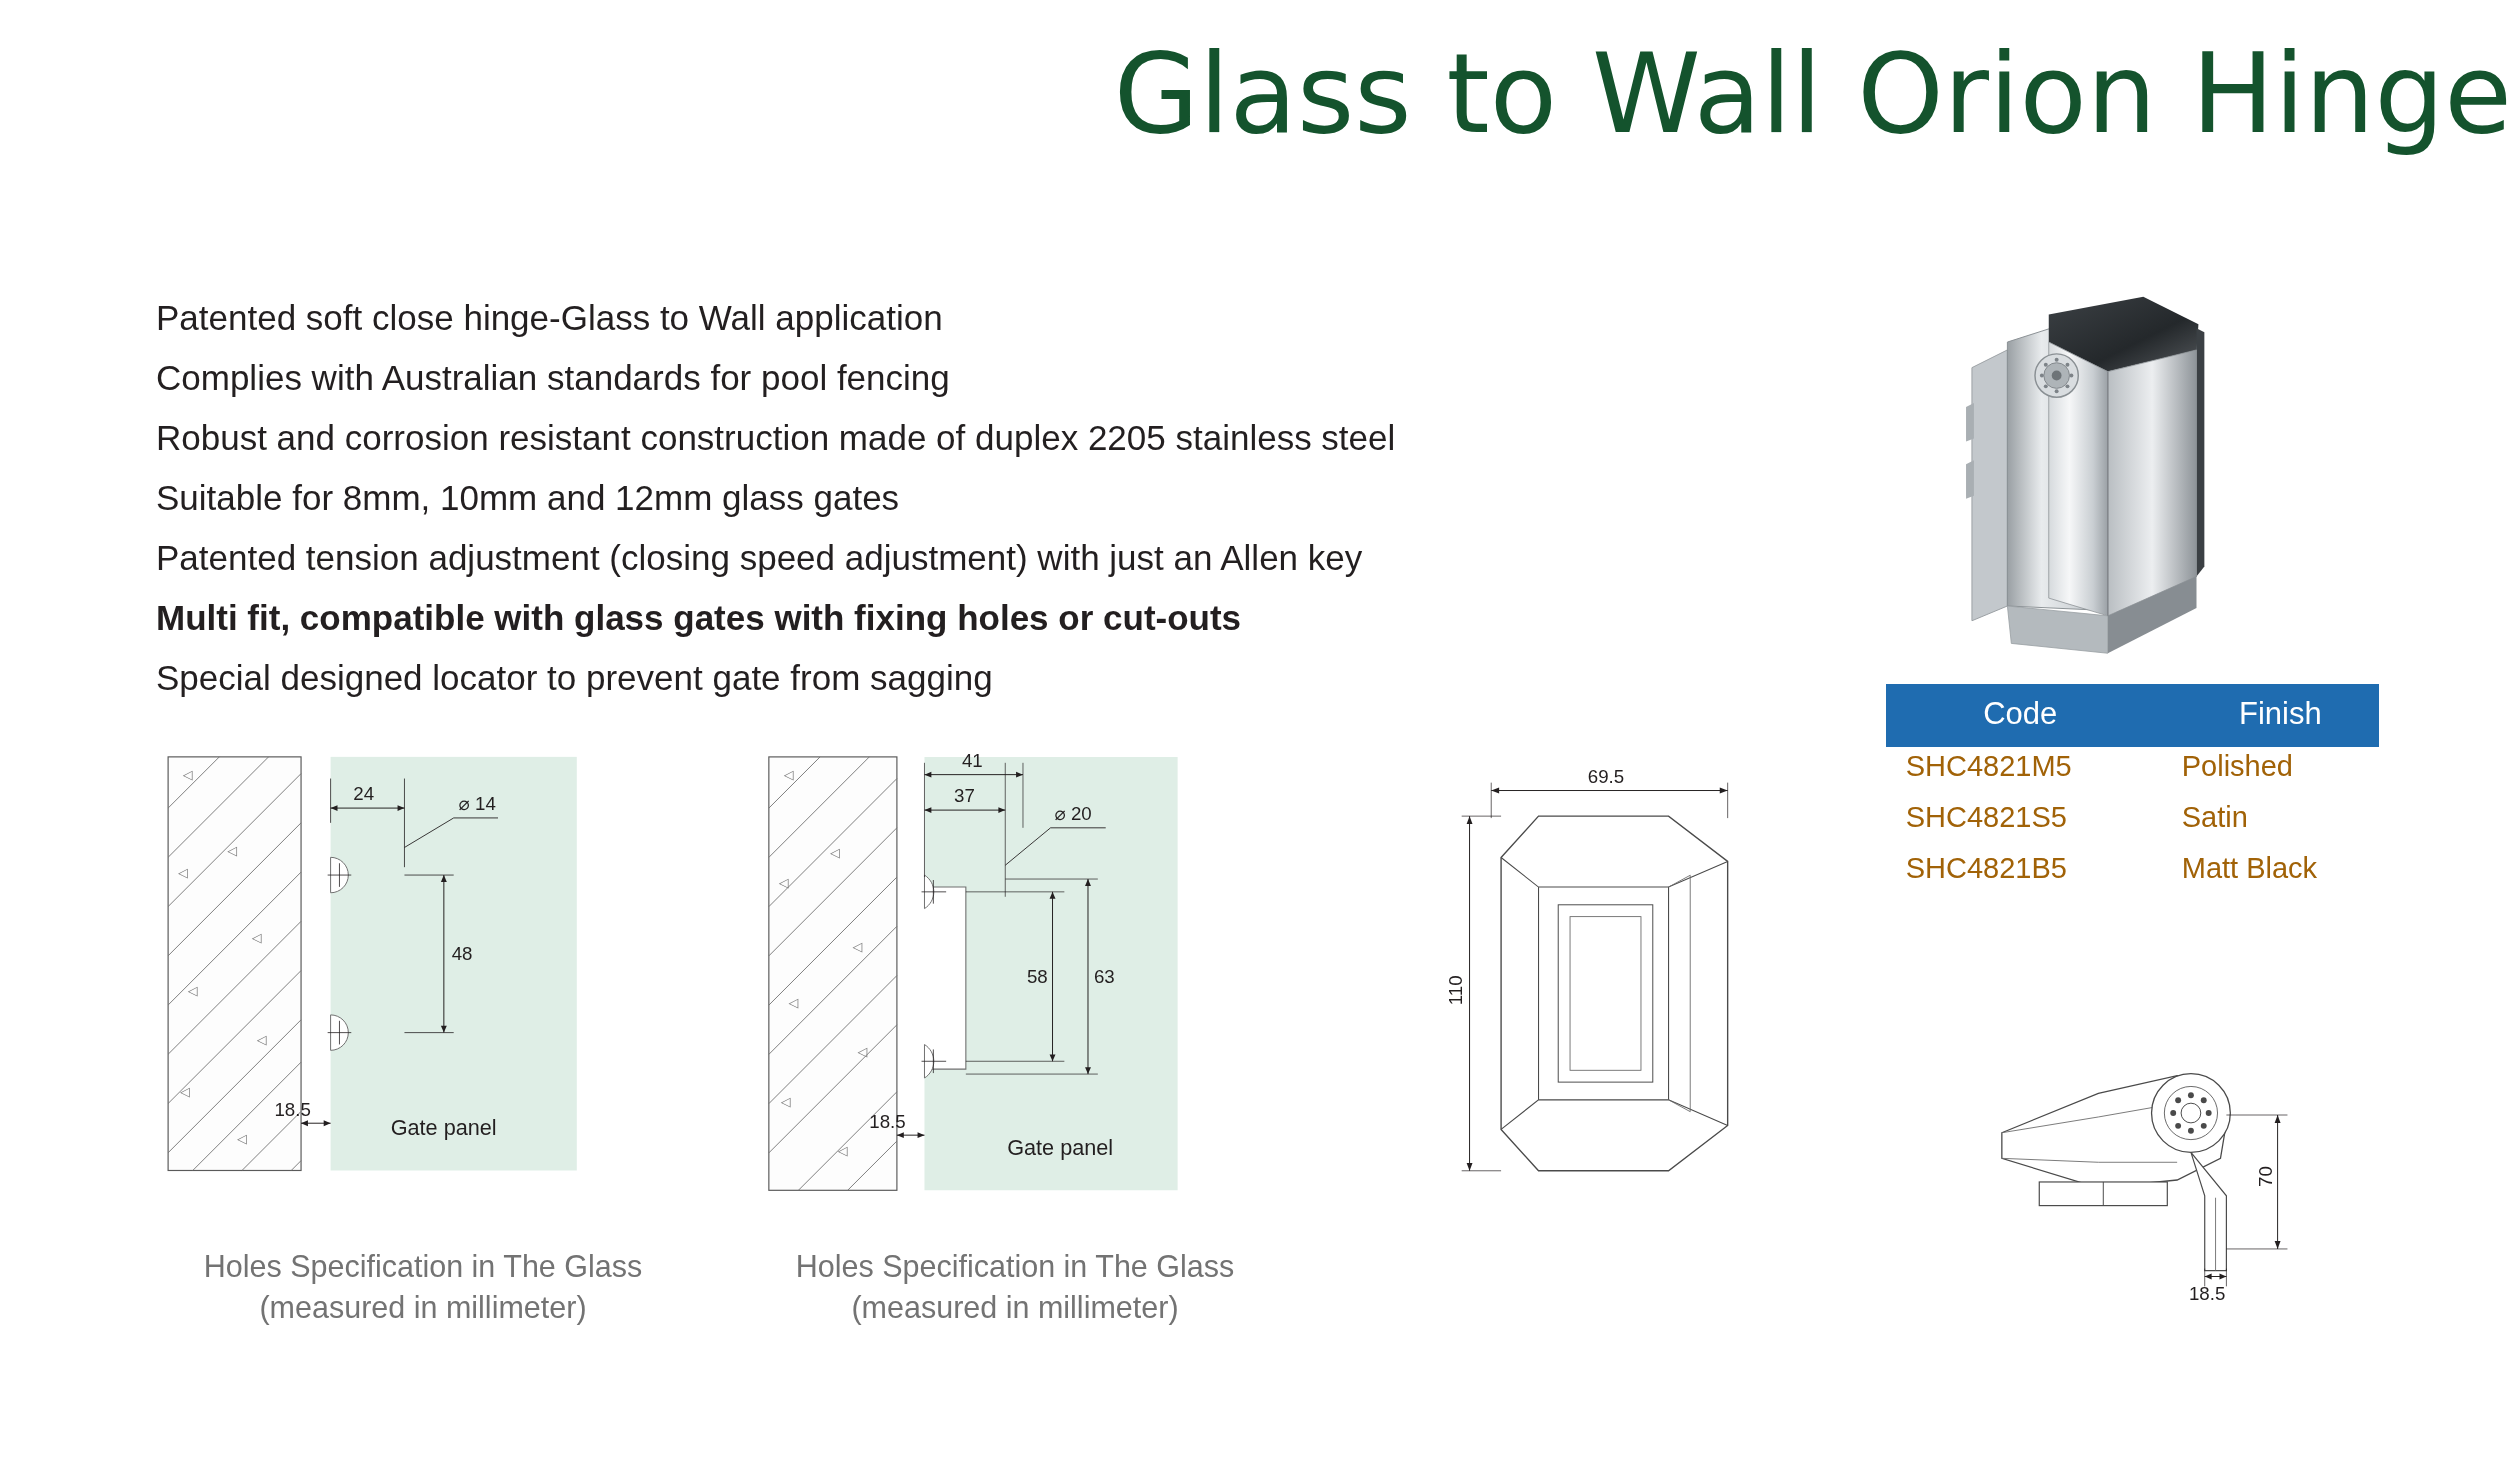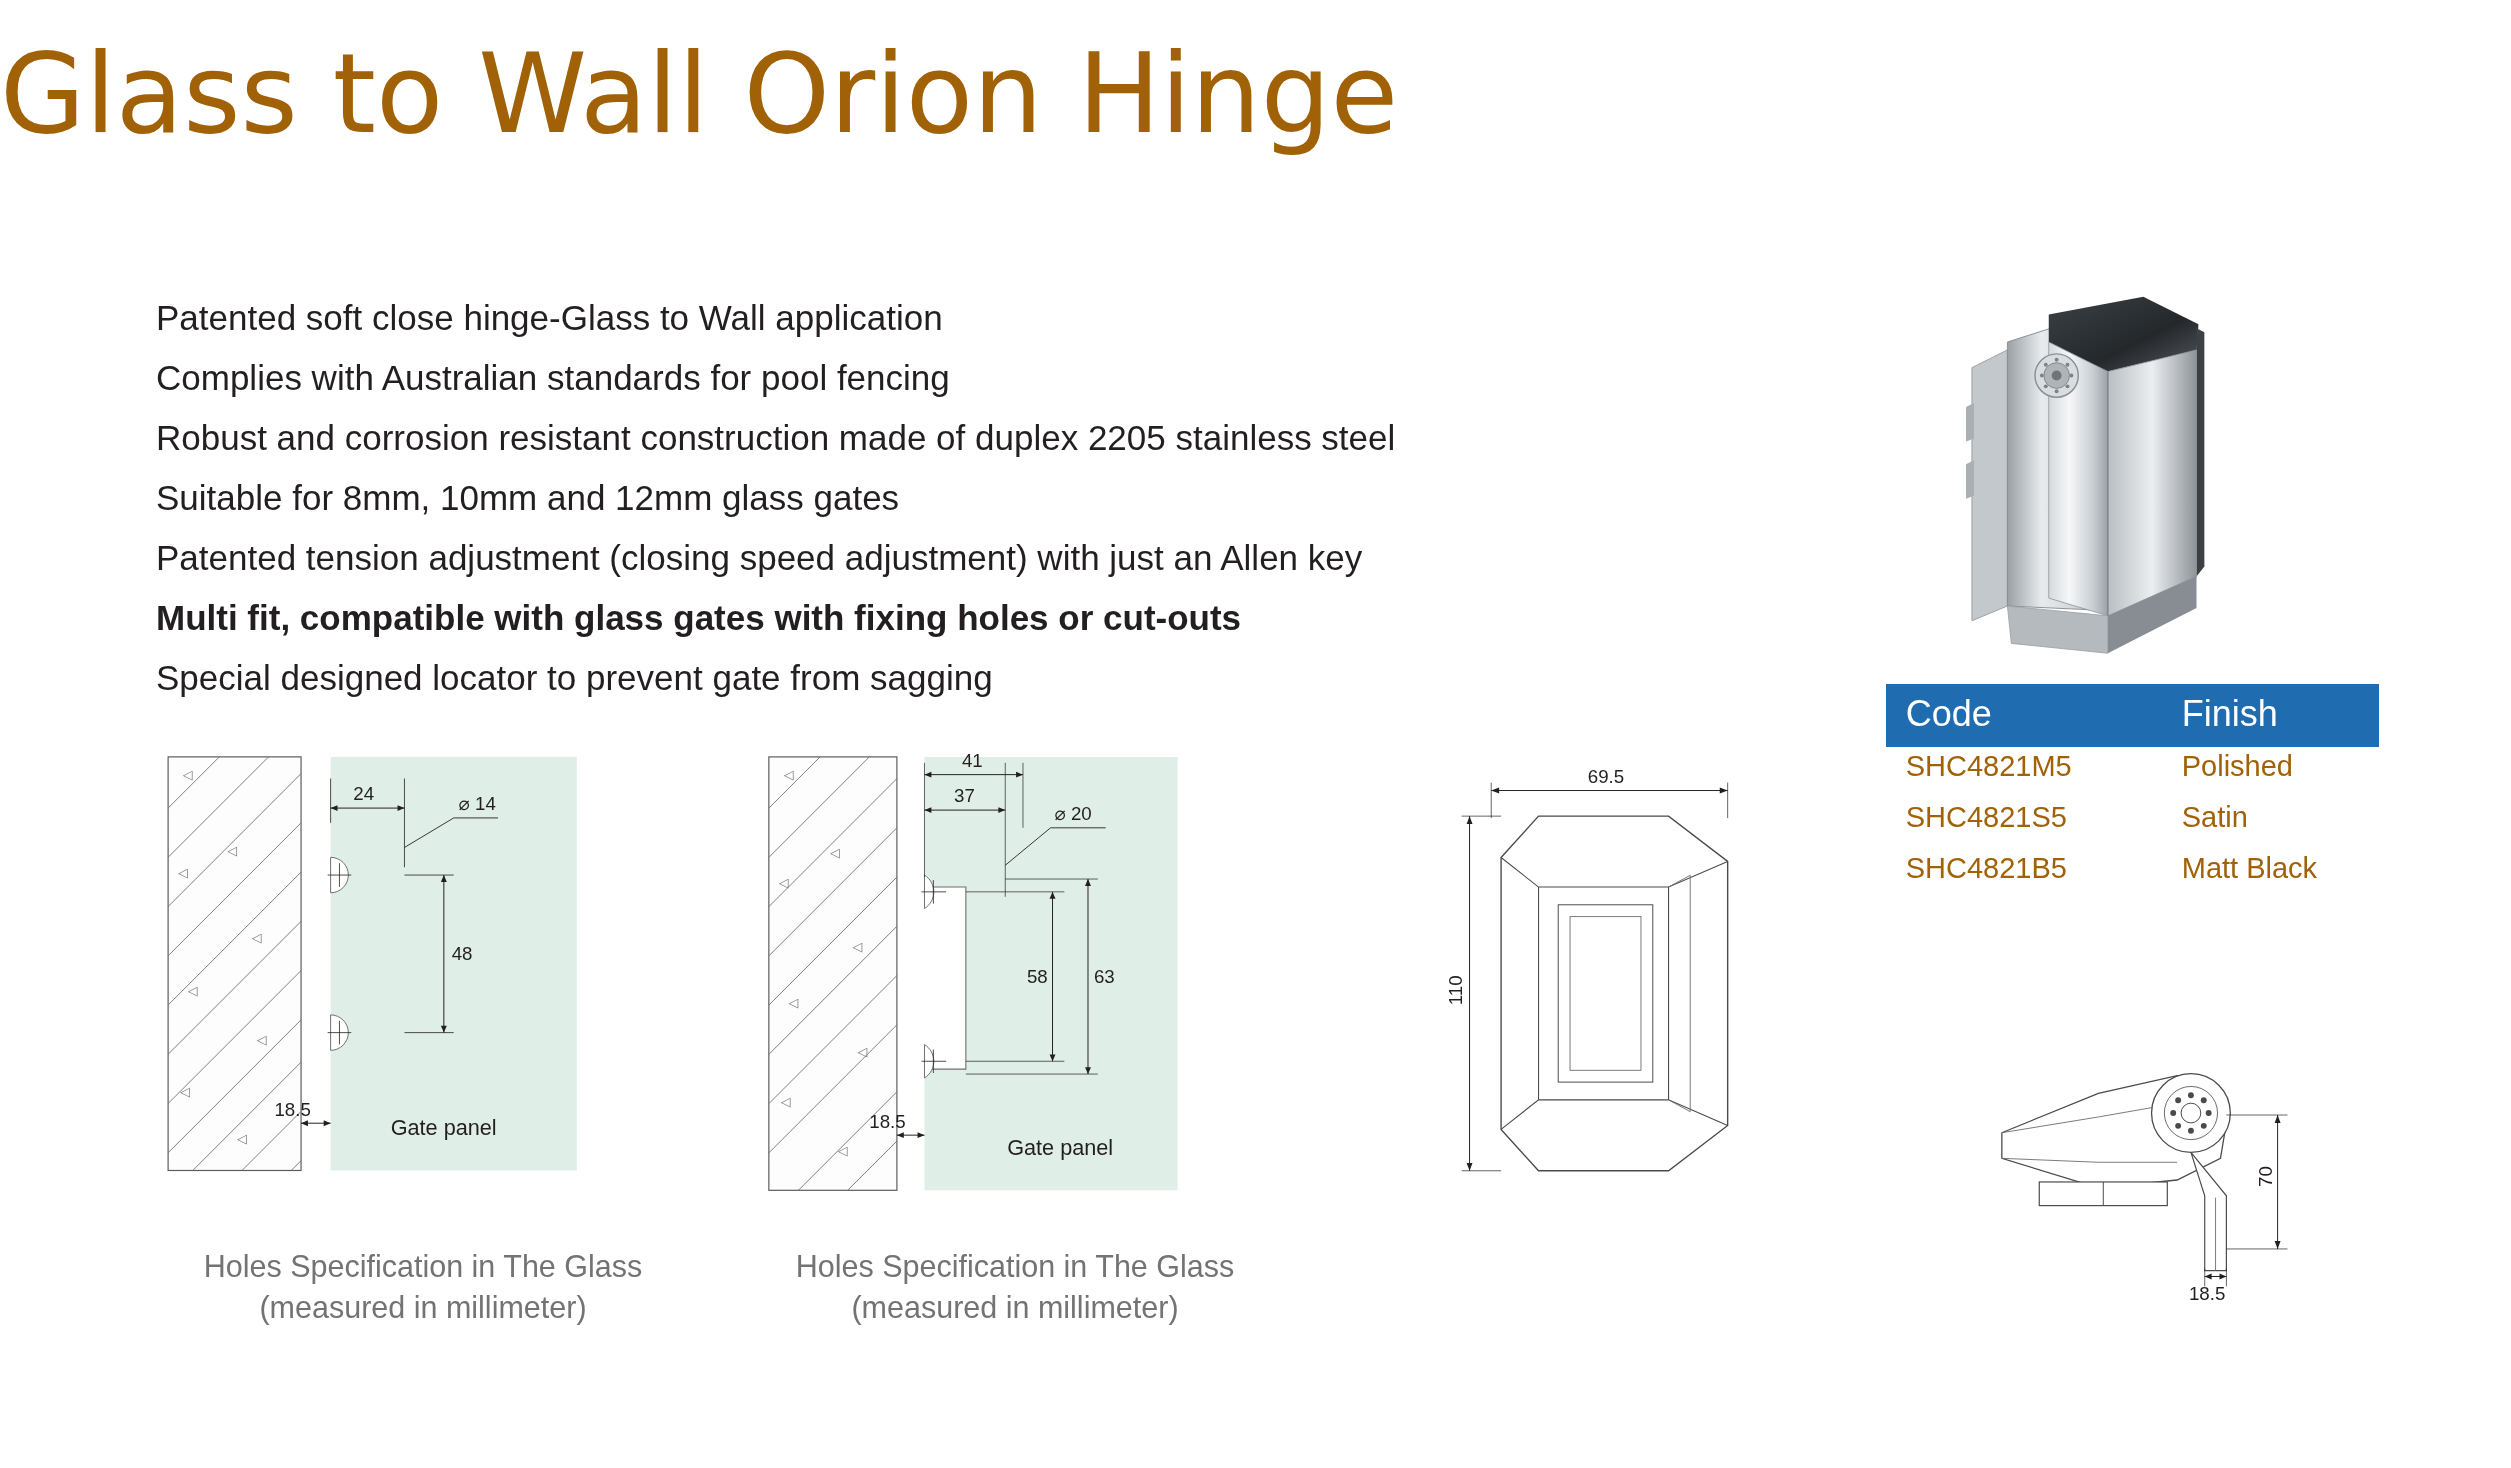--- a/index.html
+++ b/index.html
@@ -20,25 +20,25 @@
     left: 0; top: 0;
     width: 2512px;
     height: 1469px;
   }
   
   #title {
     position: absolute;
     left: 0;
     top: 29.6px;
     width: 2512px;
-    text-align: left;
+    text-align: right;
     font-size: 110px;
     font-weight: 400;
     letter-spacing: 0px;
-    color: #a16207;
+    color: #14532d;
     font-family: "DejaVu Sans", sans-serif;
   }
   
   #features {
     position: absolute;
     left: 156px;
     top: 288px;
     width: 1675px;
   }
   #features .feat {
@@ -66,22 +66,22 @@
     width: 493px;
   }
   #code-table table {
     border-collapse: collapse;
     width: 493px;
   }
   #code-table th {
     background: #1f6cb0;
     color: #ffffff;
     font-weight: normal;
-    font-size: 36px;
-    text-align: left;
+    font-size: 31px;
+    text-align: center;
     padding: 5.9px 0 7.9px 19.7px;
     height: 49px;
   }
   #code-table th.finish-col { padding-left: 47px; }
   #code-table td {
     font-size: 29px;
     color: #a16207;
     padding: 3px 0 3px 19.7px;
     height: 45px;
     vertical-align: top;

